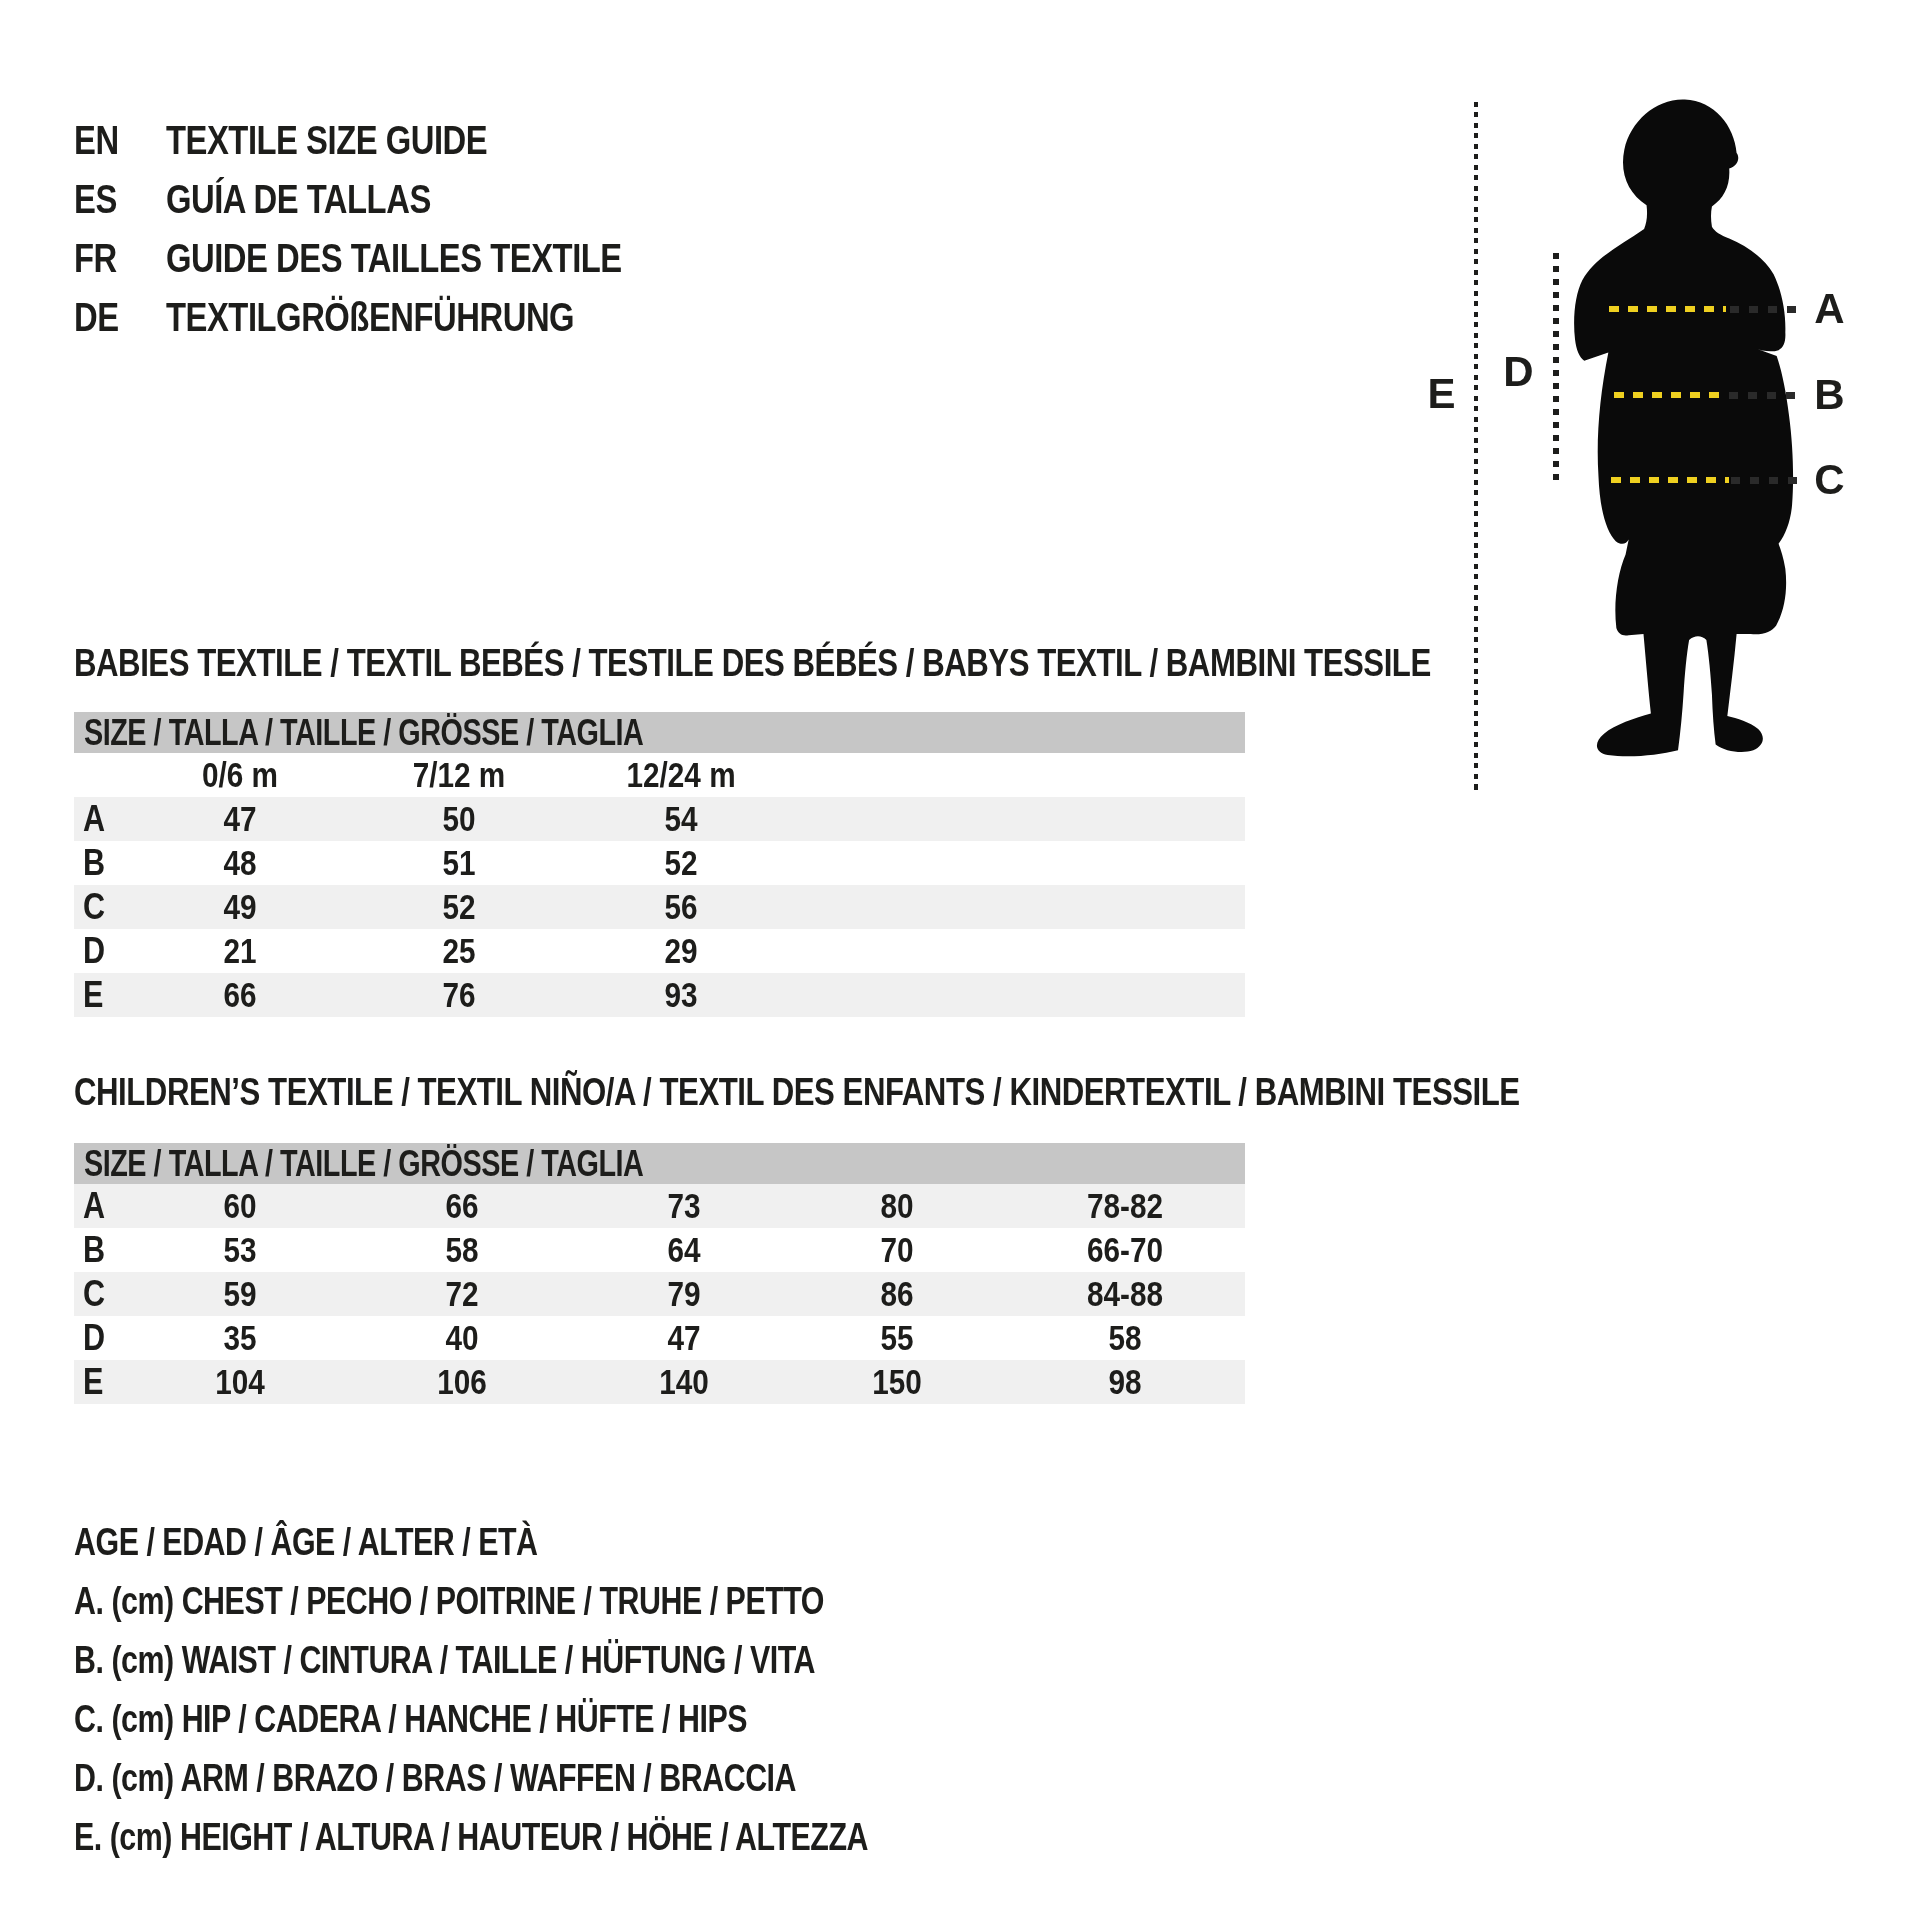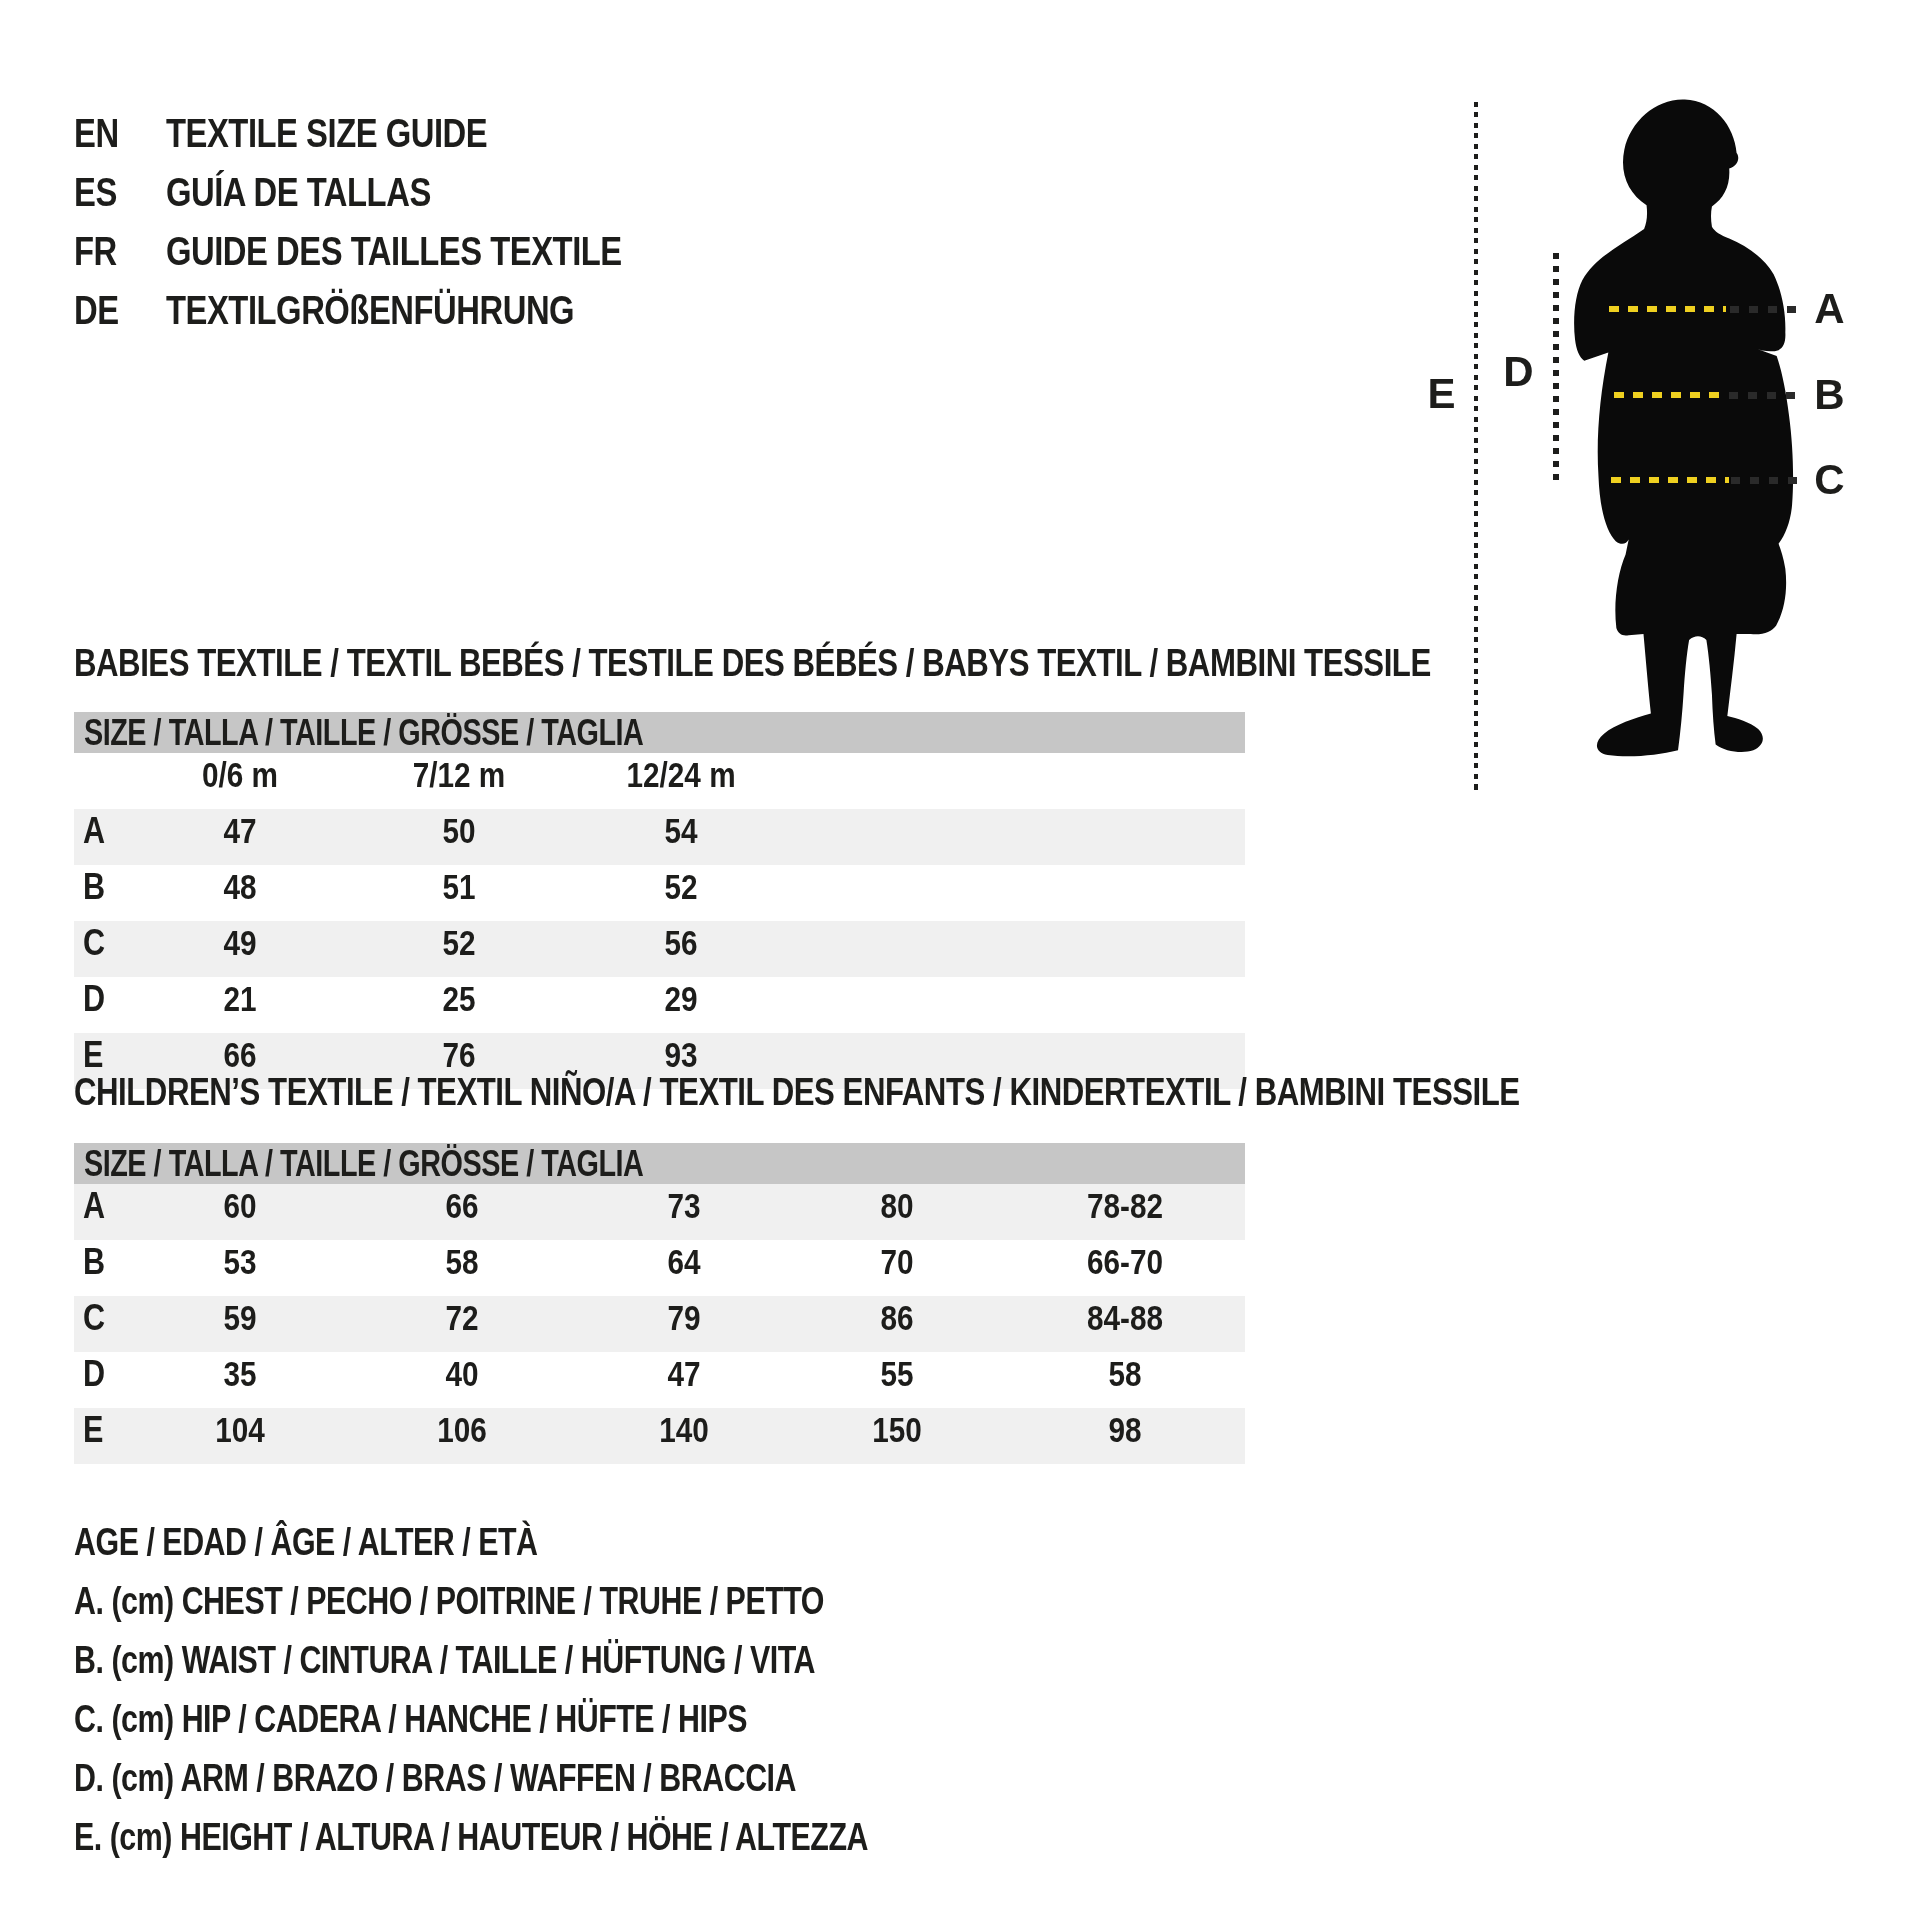--- a/index.html
+++ b/index.html
@@ -31,21 +31,21 @@
   }
 
   
   .size-table { position:absolute; width:1171px;text-decoration:underline; }
   .bar { height:41px; background:#c6c6c6; position:relative; }
   .bar-text {
     position:absolute; left:10px; top:0; line-height:41px;
     font-size:36px; font-weight:700; letter-spacing:-0.6px; white-space:nowrap;
     transform:scaleX(0.8); transform-origin:0 50%;
   }
-  .trow { position:relative; height:56px; }
+  .trow { position:relative; height:44px; }
   .trow.shade { background:#f0f0f0; }
   .row-label {
     position:absolute; left:8.6px; top:0; line-height:44px;
     font-size:36px; font-weight:700;
     transform:scaleX(0.85); transform-origin:0 50%;
   }
   .cell {
     position:absolute; top:0; line-height:44px;
     font-size:35px; font-weight:700; white-space:nowrap;
     transform:translateX(-50%) scaleX(0.85);
@@ -76,21 +76,21 @@
   }
   .fig-label {
     position:absolute; font-size:42px; font-weight:700; line-height:42px;
     width:43px; text-align:center;
   }
   .silhouette-svg { position:absolute; }
 </style>
 </head>
 <body>
 
-<div id="langs" class="abs" style="left:74px; top:104px; width:986px;">
+<div id="langs" class="abs" style="left:74px; top:111px; width:986px;">
     <div class="lang-row">
       <span class="lang-code">EN</span>
       <span class="lang-title">TEXTILE SIZE GUIDE</span>
     </div>
     <div class="lang-row">
       <span class="lang-code">ES</span>
       <span class="lang-title">GUÍA DE TALLAS</span>
     </div>
     <div class="lang-row">
       <span class="lang-code">FR</span>

